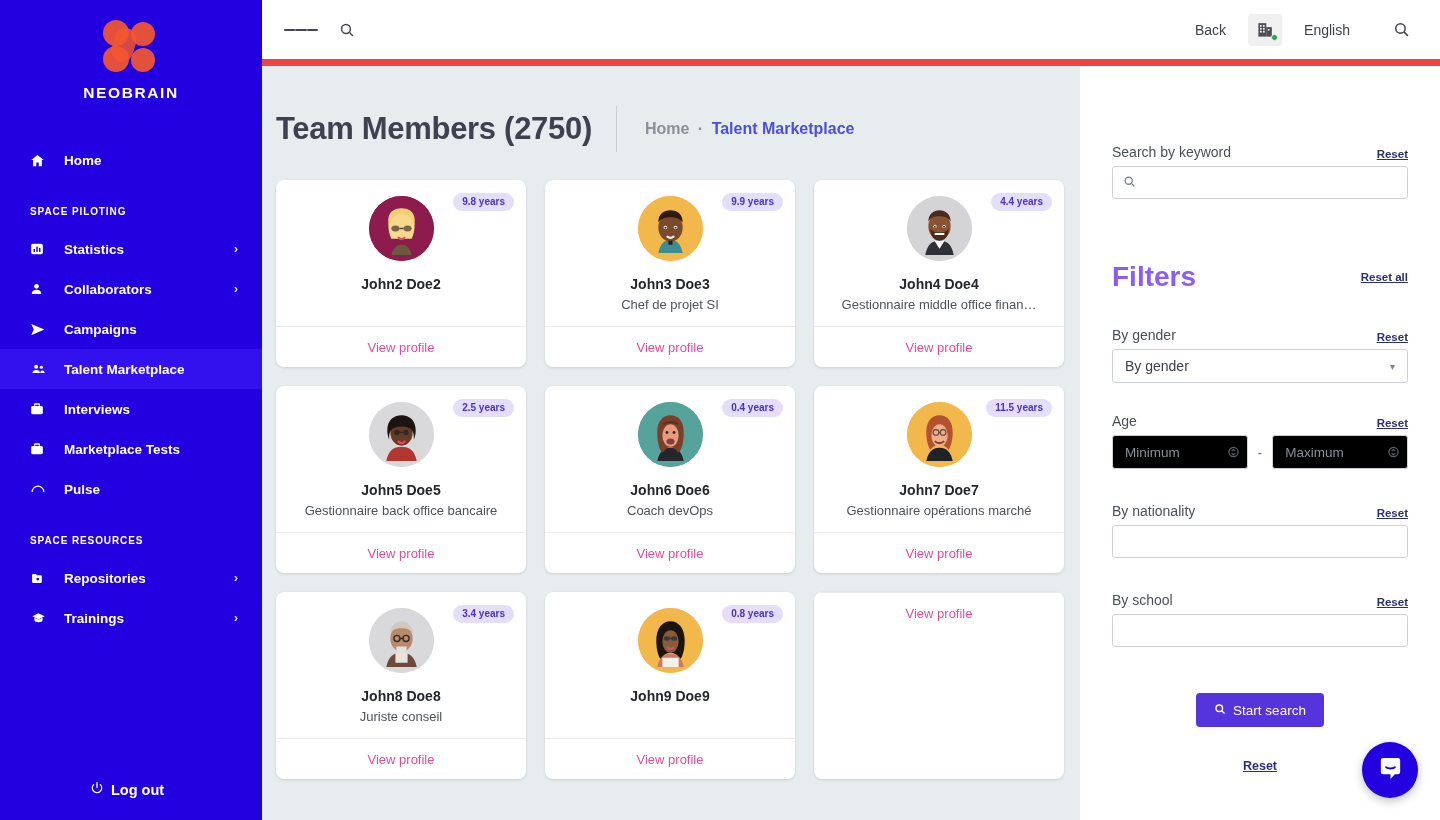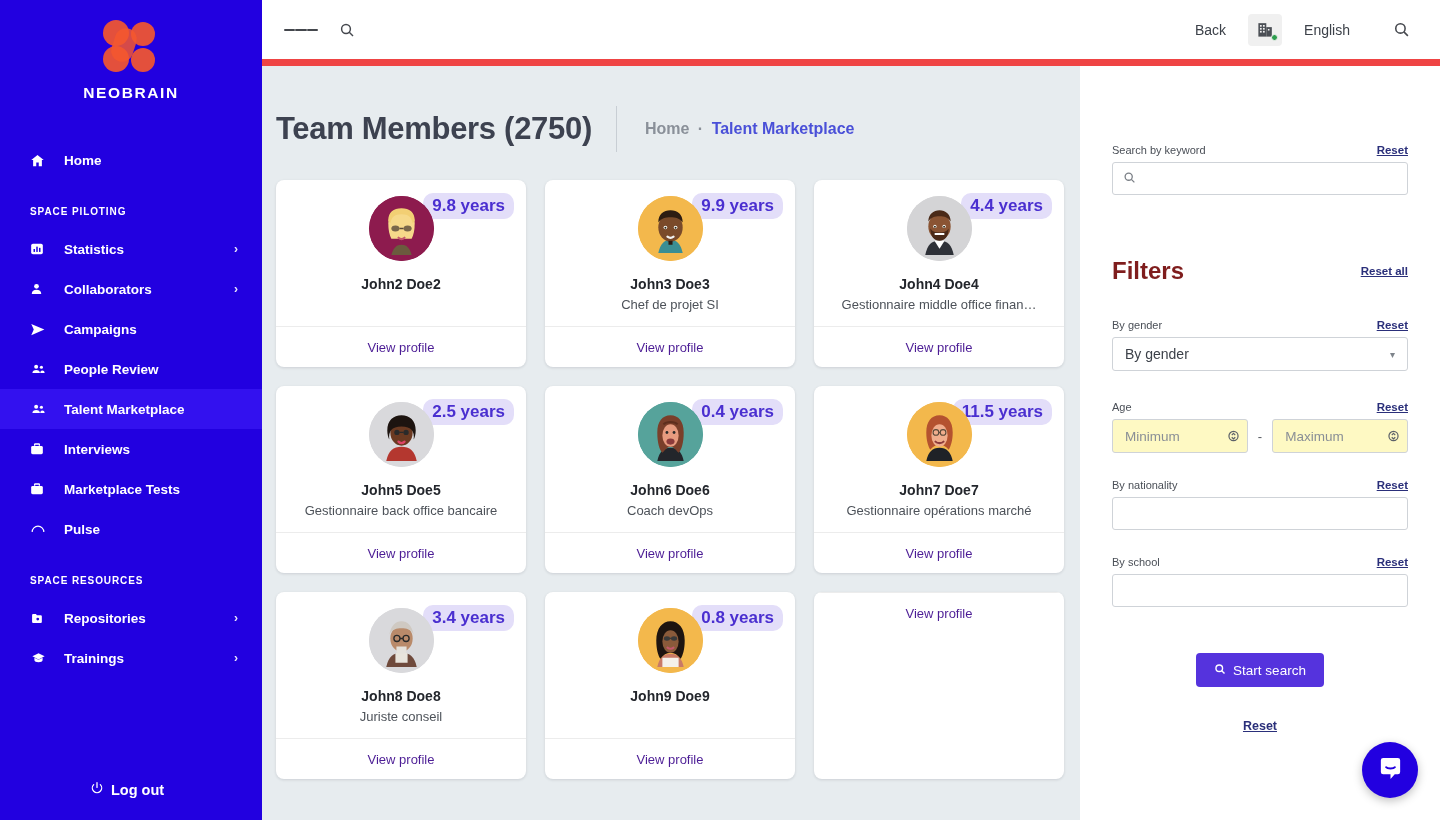--- a/index.html
+++ b/index.html
@@ -106,88 +106,88 @@
   .card {
     width: 250px; background: #fff; border-radius: 8px;
     box-shadow: 0 1px 3px rgba(20,25,40,.13);
     overflow: hidden; position: relative;
     display: flex; flex-direction: column;
   }
   .card-top { padding: 16px 0 14px 0; display: flex; flex-direction: column; align-items: center; position: relative; min-height: 146px;}
   .badge {
     position: absolute; right: 12px; top: 13px;
     background: #e3def9; color: #4a2fd0;
-    font-size: 17px; font-weight: 700;
+    font-size: 10px; font-weight: 700;
     border-radius: 10px; padding: 3px 9px 3px 9px;
     line-height: 1.2;
   }
   .avatar { width: 65px; height: 65px; border-radius: 50%; overflow: hidden; position: relative; }
   .avatar svg { display: block; width: 65px; height: 65px; }
   .card-name {
     margin-top: 15px; font-size: 14px; font-weight: 700; color: #23262c; text-align: center;
   }
   .card-role {
     margin-top: 5px; font-size: 13px; color: #4d5259; text-align: center;
     max-width: 228px; white-space: nowrap; overflow: hidden; text-overflow: ellipsis;
   }
   .card-foot {
     border-top: 1px solid #ececec; height: 41px;
     display: flex; align-items: center; justify-content: center;
-    font-size: 13px; color: #4c1d95; cursor: pointer;
+    font-size: 13px; color: #ec4899; cursor: pointer;
   }
 
   
   .filters {
     width: 360px; flex: 0 0 360px; background: #fff; height: 100%;
     padding: 0 32px; overflow: hidden; position: relative;
   }
   .f-block { padding-top: 0; }
   .f-label-row { display: flex; align-items: flex-end; justify-content: space-between; }
-  .f-label { font-size: 11px; color: #4a4f57; }
+  .f-label { font-size: 14px; color: #4a4f57; }
   .f-reset {
     font-size: 11.5px; color: #2a2f7a; text-decoration: underline; cursor: pointer; font-weight: 600;
   }
   .f-input {
     width: 100%; height: 33px; border: 1px solid #cfd3d8; border-radius: 3px;
     background: #fff; margin-top: 6px; display: flex; align-items: center; padding: 0 10px;
     font-size: 13px; color: #3c4149;
   }
   .f-input .mag { color: #7a7f86; margin-right: 6px; }
   .filters-title-row { display: flex; align-items: center; justify-content: space-between; margin-top: 62px; }
-  .filters-title { font-size: 24px; font-weight: 700; color: #7f1d1d; }
+  .filters-title { font-size: 28px; font-weight: 700; color: #8b5cf6; }
   .select-box {
     width: 100%; height: 34px; border: 1px solid #cfd3d8; border-radius: 3px;
     background: #fff; margin-top: 6px; display: flex; align-items: center;
     padding: 0 12px; font-size: 14px; color: #3c4149; cursor: pointer;
   }
   .select-box .caret { margin-left: auto; color: #7e848b; font-size: 10px; }
   .age-row { display: flex; align-items: center; gap: 10px; margin-top: 6px; }
   .num-input {
     flex: 1 1 0; height: 34px; border: 1px solid #cfd3d8; border-radius: 3px;
     display: flex; align-items: center; padding: 0 8px 0 12px;
-    font-size: 13.5px; color: #8a8f96; background: #fef9c3; cursor: text;
+    font-size: 13.5px; color: #8a8f96; background: #000000; cursor: text;
   }
   .spin { margin-left: auto; display: flex; flex-direction: column; align-items: center;
           color: #5c6168; line-height: 6px; font-size: 9px; cursor: pointer; }
   .dash { color: #54585f; font-size: 13px; }
   .text-input {
     width: 100%; height: 33px; border: 1px solid #cfd3d8; border-radius: 3px;
     background: #fff; margin-top: 6px; cursor: text;
   }
   .start-wrap { margin-top: 46px; display: flex; flex-direction: column; align-items: center; justify-content: space-between; }
   .start-btn {
     background: #5533dd; color: #fff; border: none; border-radius: 4px;
     height: 34px; padding: 0 18px; font-size: 13.5px; font-family: inherit;
     display: inline-flex; align-items: center; gap: 7px; cursor: pointer;
   }
   .bottom-reset {
     margin-top: 32px; font-size: 12.5px; color: #2a2f7a;
     text-decoration: underline; cursor: pointer; font-weight: 600;
   }
-  .mt26 { margin-top: 26px; }
+  .mt26 { margin-top: 34px; }
   .mt30 { margin-top: 30px; }
   .mt34 { margin-top: 34px; }
 
   
   .intercom {
     position: absolute; right: 22px; bottom: 22px;
     width: 56px; height: 56px; border-radius: 50%;
     background: #2200e0; display:flex; align-items:center; justify-content:center;
     box-shadow: 0 3px 10px rgba(0,0,0,.25); cursor: pointer; z-index: 5;
   }
@@ -248,31 +248,20 @@
 
       <div class="nav-item">
         <span class="ico">
           <svg width="15" height="15" viewBox="0 0 24 24" fill="#fff">
               <path d="M2 21 23 12 2 3l4 9z"></path>
             </svg>
         </span>
         <span class="lbl">Campaigns</span>
       </div>
 
-      <div class="nav-item">
-        <span class="ico">
-          <svg width="17" height="14" viewBox="0 0 24 24" fill="#fff">
-              <circle cx="8" cy="8" r="3.4"></circle>
-              <circle cx="17" cy="9" r="2.7"></circle>
-              <path d="M1.5 19c0-3.6 2.9-5.5 6.5-5.5S14.5 15.4 14.5 19z"></path>
-              <path d="M15 19c0-2.6 1.1-4.4 3.4-4.4 2.2 0 4.1 1.2 4.1 4.4z"></path>
-            </svg>
-        </span>
-        <span class="lbl">People Review</span>
-      </div>
 
       <div class="nav-item active">
         <span class="ico">
           <svg width="17" height="14" viewBox="0 0 24 24" fill="#fff">
               <circle cx="8" cy="8" r="3.4"></circle>
               <circle cx="17" cy="9" r="2.7"></circle>
               <path d="M1.5 19c0-3.6 2.9-5.5 6.5-5.5S14.5 15.4 14.5 19z"></path>
               <path d="M15 19c0-2.6 1.1-4.4 3.4-4.4 2.2 0 4.1 1.2 4.1 4.4z"></path>
             </svg>
         </span>

